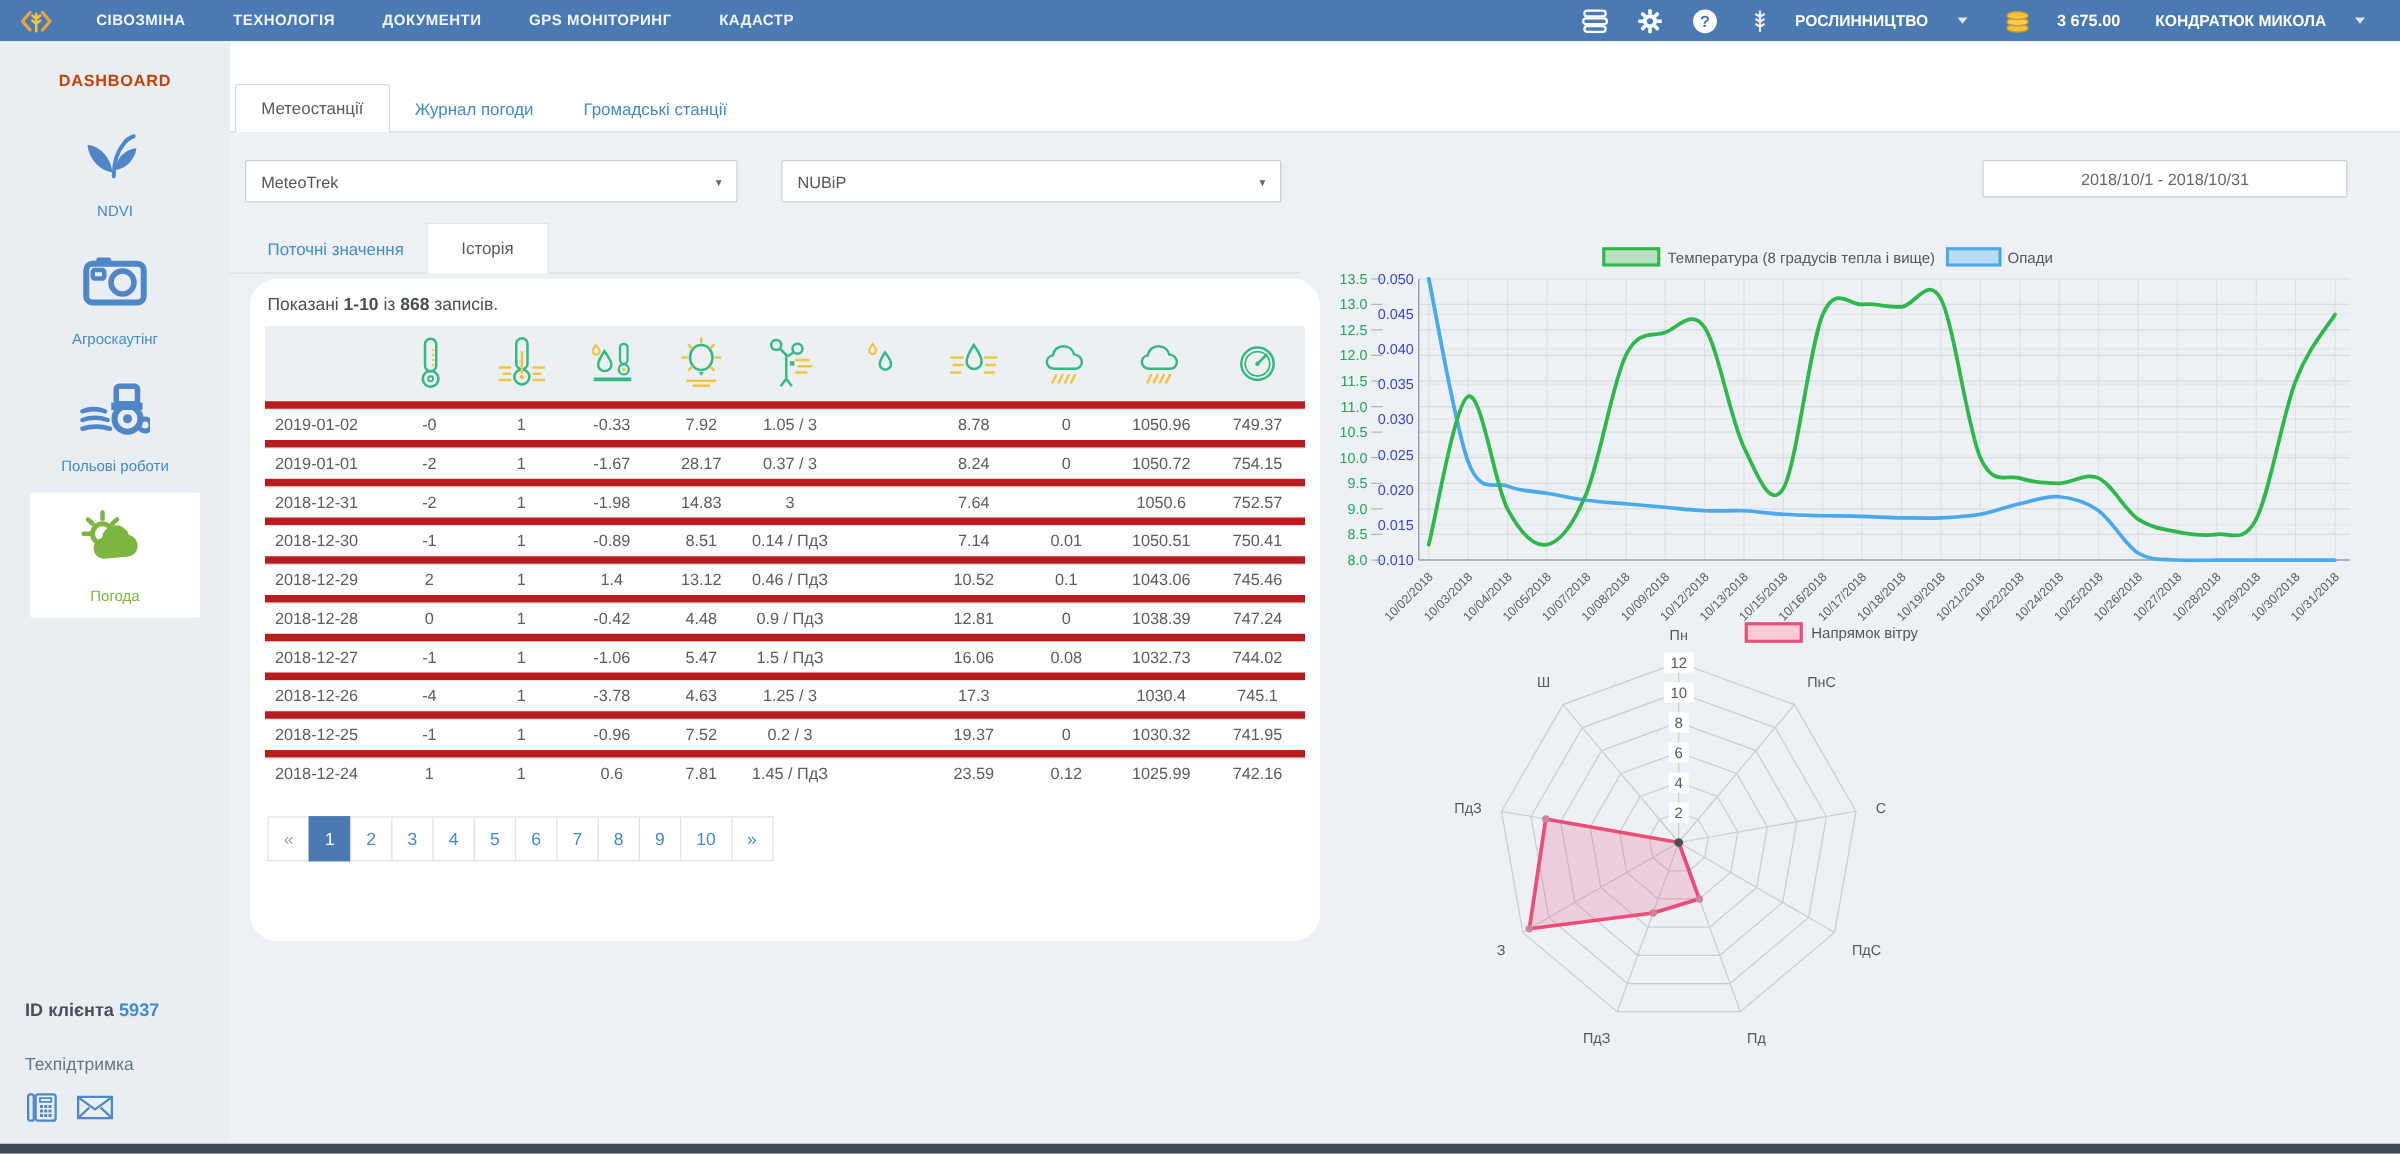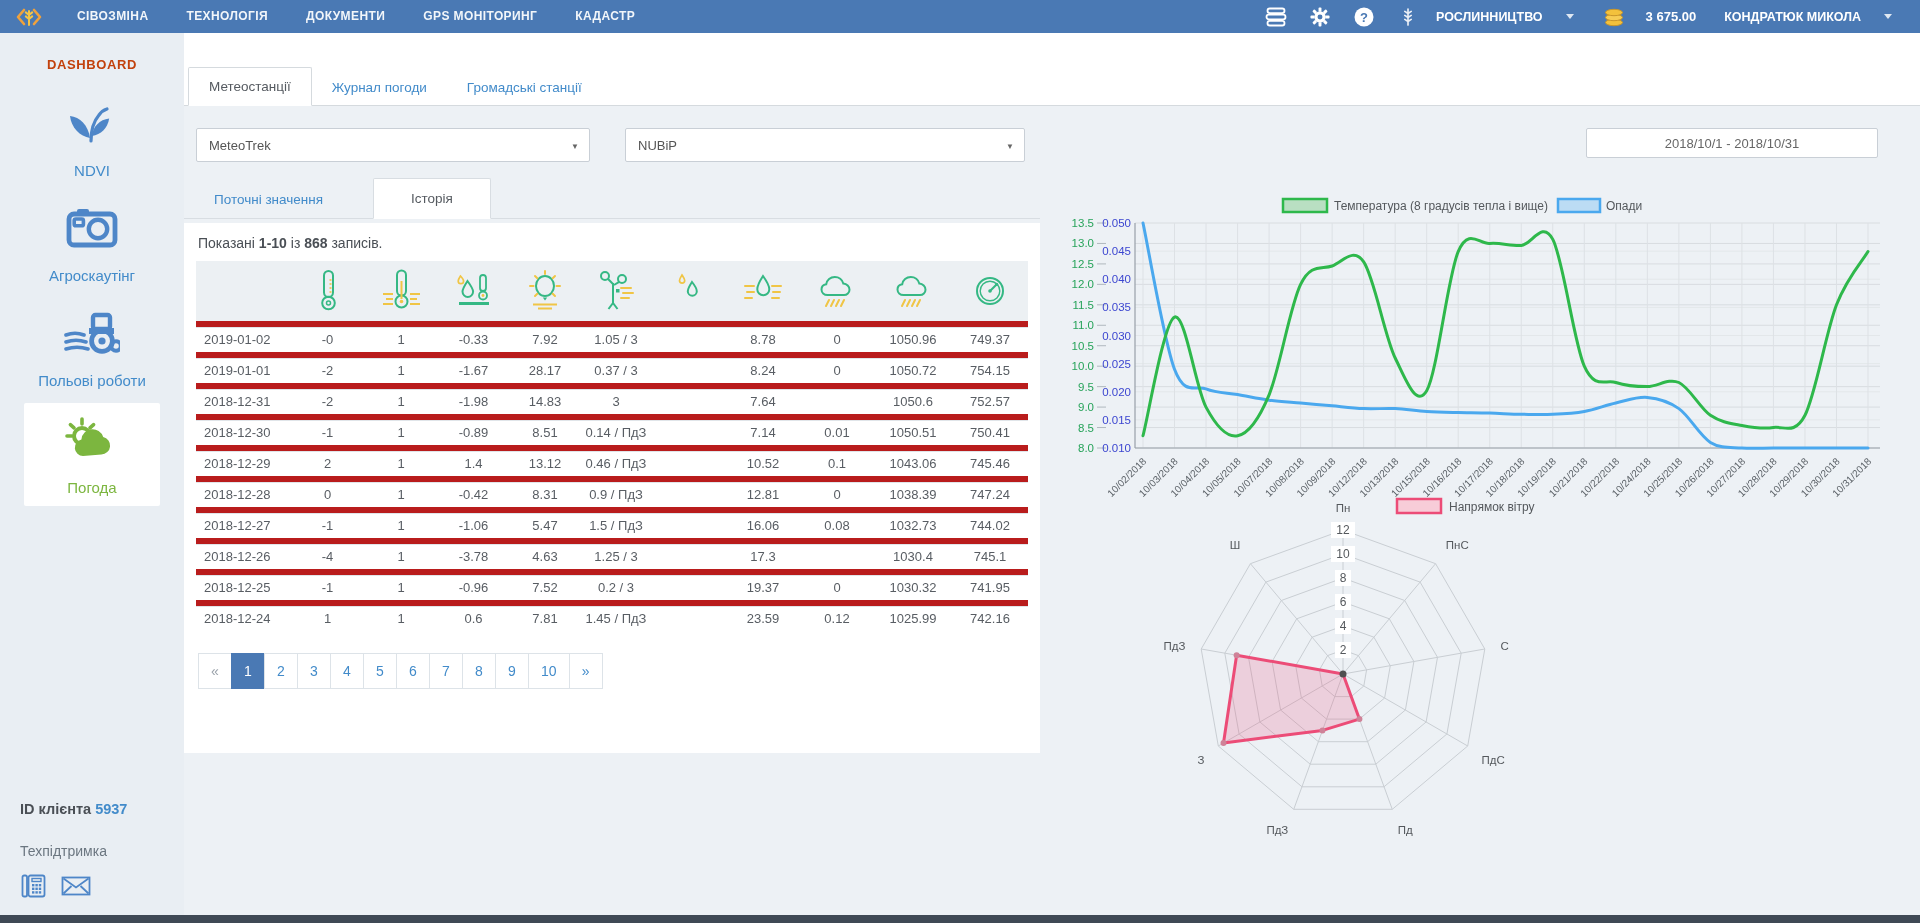--- a/index.html
+++ b/index.html
@@ -16,21 +16,21 @@
   .nav-group { display:flex; align-items:center; gap:20px; padding:0 14px; cursor:pointer; font-size:12.5px; font-weight:bold; }
   .caret { width:0; height:0; border-left:4px solid transparent; border-right:4px solid transparent; border-top:5px solid #dfe8f2; margin-left:3px; }
   .balance { font-size:13px; font-weight:bold; }
 
   
   .sidebar { position:absolute; left:0; top:33px; width:184px; height:882px; background:#e9eef3; }
   .sb-title { margin-top:24px; text-align:center; font-size:13px; font-weight:bold; color:#c2410c; letter-spacing:.6px; }
   .sb-items { margin-top:14px; }
   .sb-item { margin:0 0 4px 0; padding:12px 0 10px 0; text-align:center; cursor:pointer; }
   .sb-item .sb-icon { display:flex; justify-content:center; margin-bottom:10px; }
-  .sb-item .sb-label { font-size:15px; color:#428bca;margin-top:18px; }
+  .sb-item .sb-label { font-size:12px; color:#428bca;margin-top:18px; }
   .sb-item.active { background:#ffffff; margin:0 24px 4px 24px; border-radius:2px; }
   .sb-item.active .sb-label { color:#7cb63f; }
   .sb-bottom { position:absolute; left:0; top:768px; width:184px; padding-left:20px; }
   .client-id { font-size:14.5px; font-weight:bold; color:#4a4f55; }
   .client-id a { color:#428bca; text-decoration:none; font-weight:bold; }
   .support { margin-top:26px; font-size:14px; color:#6b7680; }
   .support-icons { margin-top:14px; display:flex; gap:12px; }
   .support-icons span { cursor:pointer; display:inline-flex; }
 
   
@@ -40,23 +40,23 @@
   .tab.active { color:#555a60; background:#fff; border:1px solid #d5dade; border-bottom:1px solid #fff; border-radius:2px 2px 0 0; }
 
   .filters-left { position:absolute; left:12px; top:95px; display:flex; gap:35px; }
   .select { width:394px; height:34px; background:#fff; border:1px solid #c9cfd6; border-radius:2px; display:flex; align-items:center; padding:11px 12px; font-size:13px; color:#555; cursor:pointer; position:relative; }
   .select:nth-child(2){ width:400px; }
   .select .sel-caret { position:absolute; right:10px; top:13px; font-size:8px; color:#666; }
   .date-input { position:absolute; left:1402px; top:95px; width:292px; height:30px; background:#fff; border:1px solid #c9cfd6; border-radius:2px; font-size:13px; color:#666; text-align:center; font-family:"Liberation Sans",sans-serif; }
 
   .subtabs { position:absolute; left:0; top:145px; width:856px; display:flex; align-items:flex-end; border-bottom:1px solid #d8dde2; padding-left:12px; }
   .subtab { padding:12px 18px; font-size:13.5px; color:#428bca; cursor:pointer; margin-bottom:-1px; }
-  .subtab.active { color:#555a60; background:#fff; border:1px solid #d8dde2; border-bottom:1px solid #fff; border-radius:2px 2px 0 0; padding:12px 37px;margin-left:32px; }
-
-  .card { position:absolute; left:0; top:190px; width:856px; background:#fff; padding:8px 12px 64px 12px; }
+  .subtab.active { color:#555a60; background:#fff; border:1px solid #d8dde2; border-bottom:1px solid #fff; border-radius:2px 2px 0 0; padding:12px 27px; }
+
+  .card { position:absolute; left:16px; top:190px; width:856px; background:#fff; padding:8px 12px 64px 12px;border-radius:22px; }
   .summary { font-size:14px; color:#4a4f55; margin:4px 0 10px 2px; }
   .summary b { font-weight:bold; }
 
   .tgrid { display:grid; grid-template-columns:94px 75px 72px 73px 70px 72px 74px 74px 74px 78px 76px; width:832px; }
   .thead { background:#ecf0f3; height:60px; align-items:center; }
   .thead .hc { display:flex; justify-content:center; align-items:center; }
   .trow { height:31px; align-items:center; border-top:6px solid #b91c1c; box-shadow:inset 0 1px 0 #e0e5e9; }
   .trow .c { font-size:13px; color:#585d63; text-align:center; }
   .trow .c.date { text-align:left; padding-left:8px; }
 
@@ -464,21 +464,21 @@
             <div class="c">10.52</div>
             <div class="c">0.1</div>
             <div class="c">1043.06</div>
             <div class="c">745.46</div>
           </div>
           <div class="tgrid trow">
             <div class="c date">2018-12-28</div>
             <div class="c">0</div>
             <div class="c">1</div>
             <div class="c">-0.42</div>
-            <div class="c">8.31</div>
+            <div class="c">4.48</div>
             <div class="c">0.9 / ПдЗ</div>
             <div class="c"></div>
             <div class="c">12.81</div>
             <div class="c">0</div>
             <div class="c">1038.39</div>
             <div class="c">747.24</div>
           </div>
           <div class="tgrid trow">
             <div class="c date">2018-12-27</div>
             <div class="c">-1</div>

